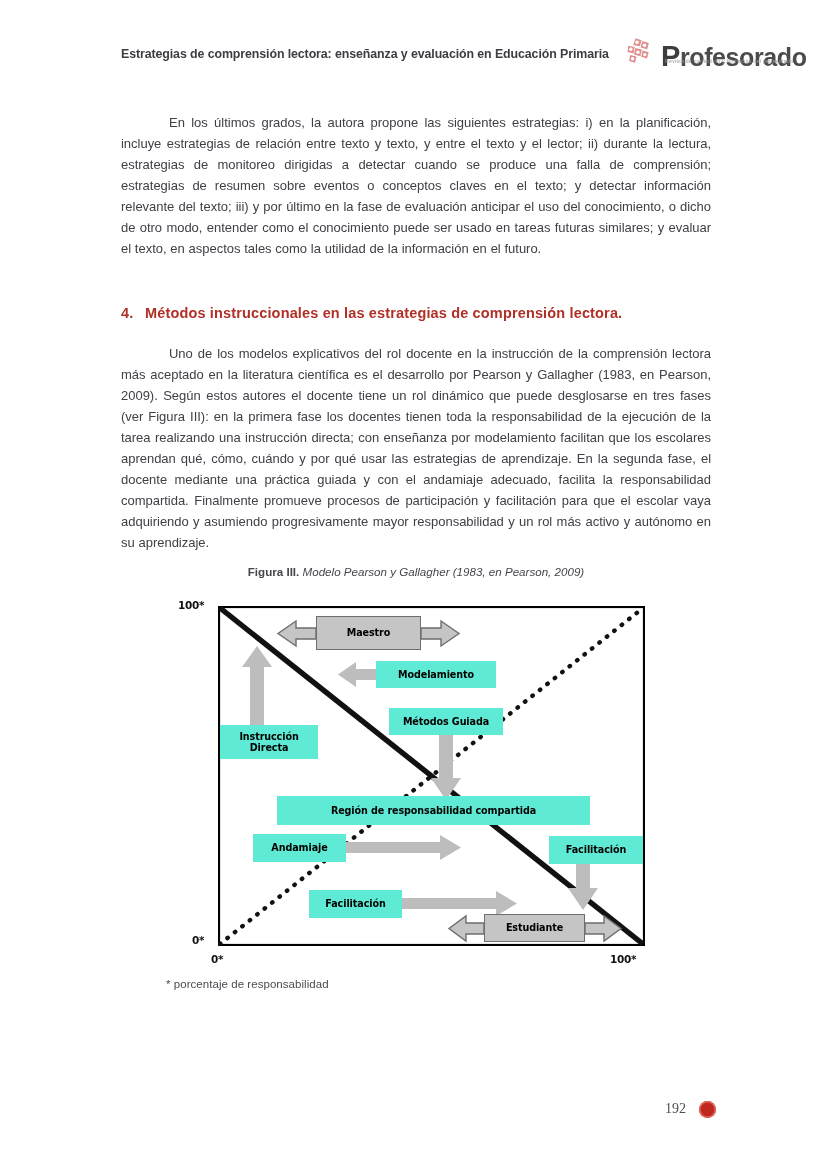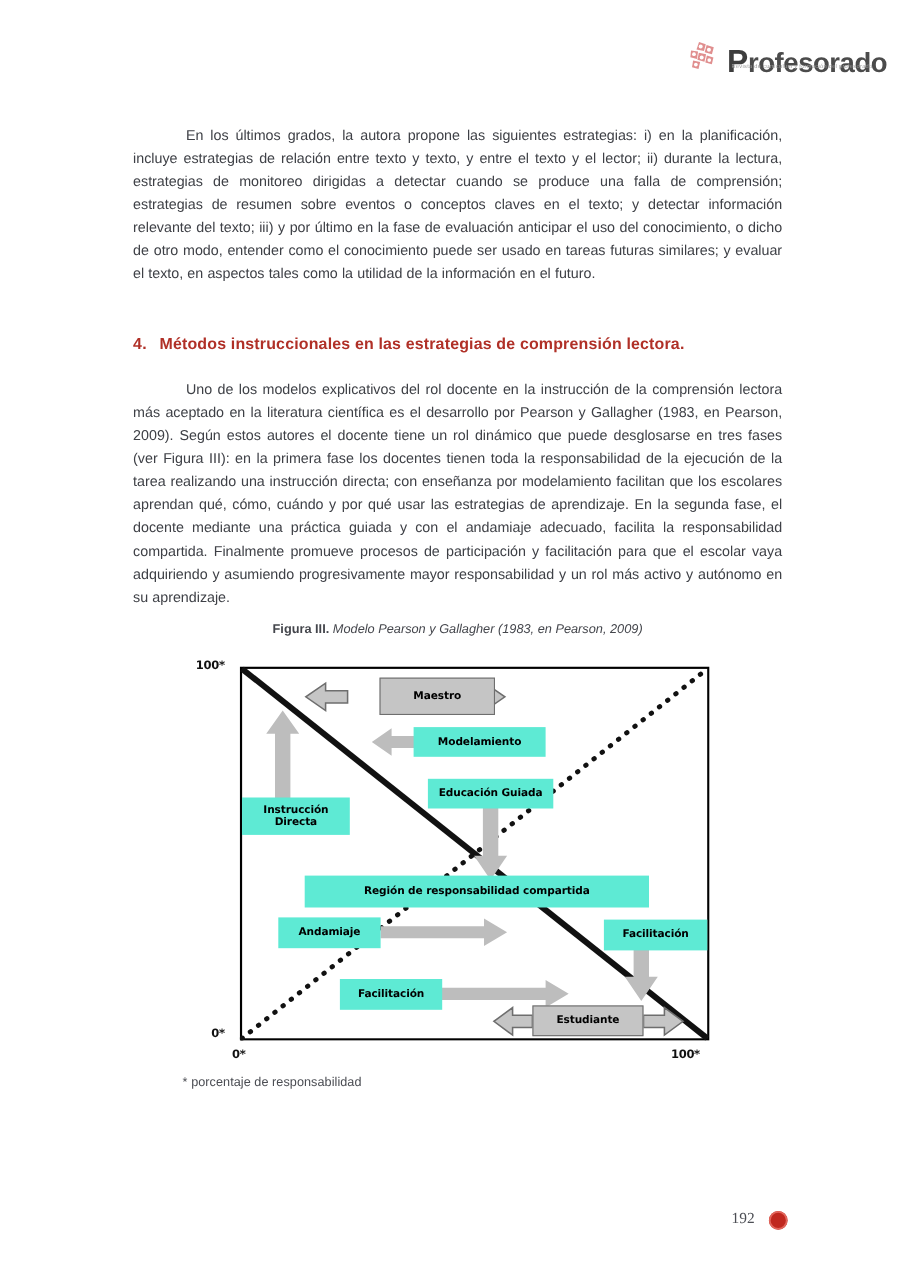--- a/index.html
+++ b/index.html
@@ -217,20 +217,21 @@
     background: #c0281f;
     box-shadow: inset 0 0 0 1.6px #e2665c;
   }
 </style>
 </head>
 <body>
 
 <div class="page">
 
   <div class="header">
+    <div class="header-title">Estrategias de comprensión lectora: enseñanza y evaluación en Educación Primaria</div>
 
     <div class="logo">
       <svg class="logo-mark" viewBox="0 0 34 30">
         <g fill="#e08f8f">
           <path d="M8.5 2.2 L14.6 4.2 L13.0 10.3 L6.2 9.0 Z"></path>
           <path d="M1.2 9.8 L7.6 10.9 L6.6 17.6 L0.6 16.0 Z"></path>
           <path d="M15.4 5.0 L21.9 7.0 L20.2 13.3 L13.6 11.5 Z"></path>
           <path d="M8.3 12.0 L14.9 13.4 L13.4 20.2 L7.0 18.4 Z"></path>
           <path d="M3.1 18.9 L9.5 20.4 L8.0 26.8 L2.1 25.1 Z"></path>
           <path d="M15.6 14.5 L21.6 16.2 L20.1 22.5 L14.2 20.8 Z"></path>
@@ -319,27 +320,27 @@
           <path d="M266,317 L248,317 L248,310 L231,322.5 L248,335 L248,328 L266,328 Z"></path>
           <path d="M367,317 L386,317 L386,310 L403,322.5 L386,335 L386,328 L367,328 Z"></path>
         </g>
       </svg>
 
       <div class="axis-label lab-y-top">100*</div>
       <div class="axis-label lab-y-bot">0*</div>
       <div class="axis-label lab-x-left">0*</div>
       <div class="axis-label lab-x-right">100*</div>
 
-      <div class="fig-box outlined" style="left:98px; top:10px; width:105px; height:34px;margin-left:29px;">Maestro</div>
+      <div class="fig-box outlined" style="left:98px; top:10px; width:105px; height:34px;">Maestro</div>
 
       <div class="fig-box" style="left:158px; top:55px; width:120px; height:27px;">Modelamiento</div>
 
       <div class="fig-box" style="left:2px; top:119px; width:98px; height:34px;">Instrucción Directa</div>
 
-      <div class="fig-box" style="left:171px; top:102px; width:114px; height:27px;">Educación Guiada</div>
+      <div class="fig-box" style="left:171px; top:102px; width:114px; height:27px;">Métodos Guiada</div>
 
       <div class="fig-box" style="left:59px; top:190px; width:313px; height:29px;">Región de responsabilidad compartida</div>
 
       <div class="fig-box" style="left:35px; top:228px; width:93px; height:28px;">Andamiaje</div>
 
       <div class="fig-box" style="left:91px; top:284px; width:93px; height:28px;">Facilitación</div>
 
       <div class="fig-box" style="left:331px; top:230px; width:94px; height:28px;">Facilitación</div>
 
       <div class="fig-box outlined" style="left:266px; top:308px; width:101px; height:28px;">Estudiante</div>

